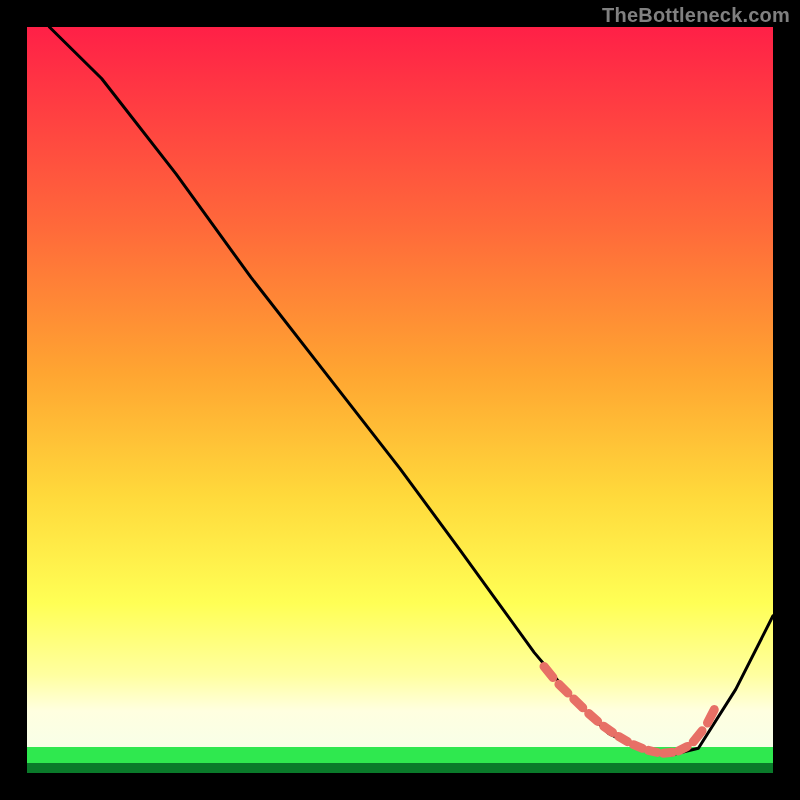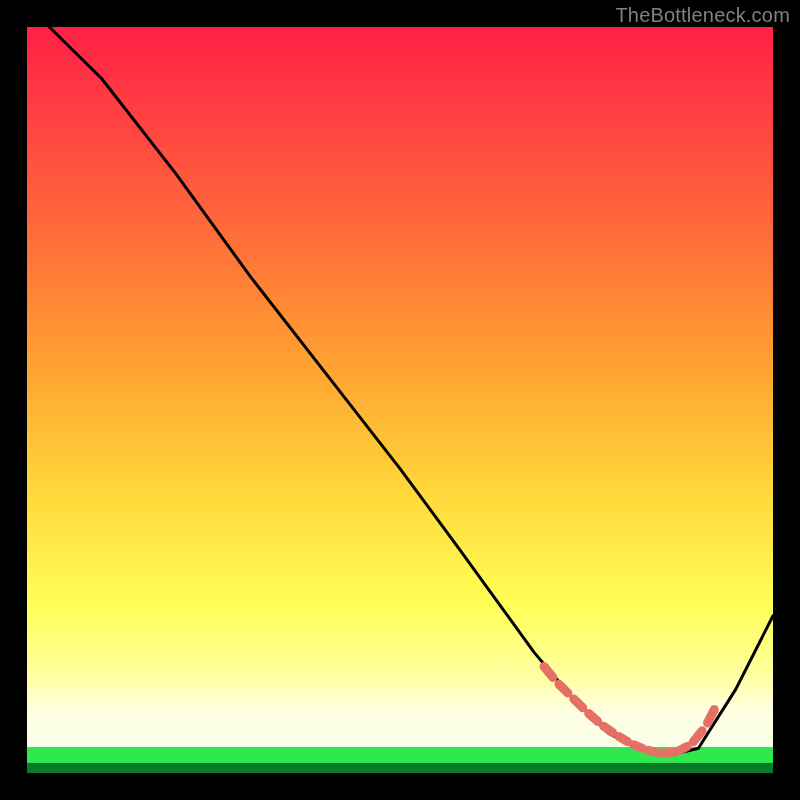--- a/index.html
+++ b/index.html
@@ -16,21 +16,21 @@
     width: 800px;
     height: 800px;
     background: #000;
   }
   .watermark {
     position: absolute;
     top: 4px;
     right: 10px;
     color: #808080;
     font-size: 20px;
-    font-weight: 400;
+    font-weight: 700;
     letter-spacing: 0.2px;
     z-index: 30;
     user-select: none;
   }
   svg.plot {
     position: absolute;
     left: 0;
     top: 0;
     width: 800px;
     height: 800px;

